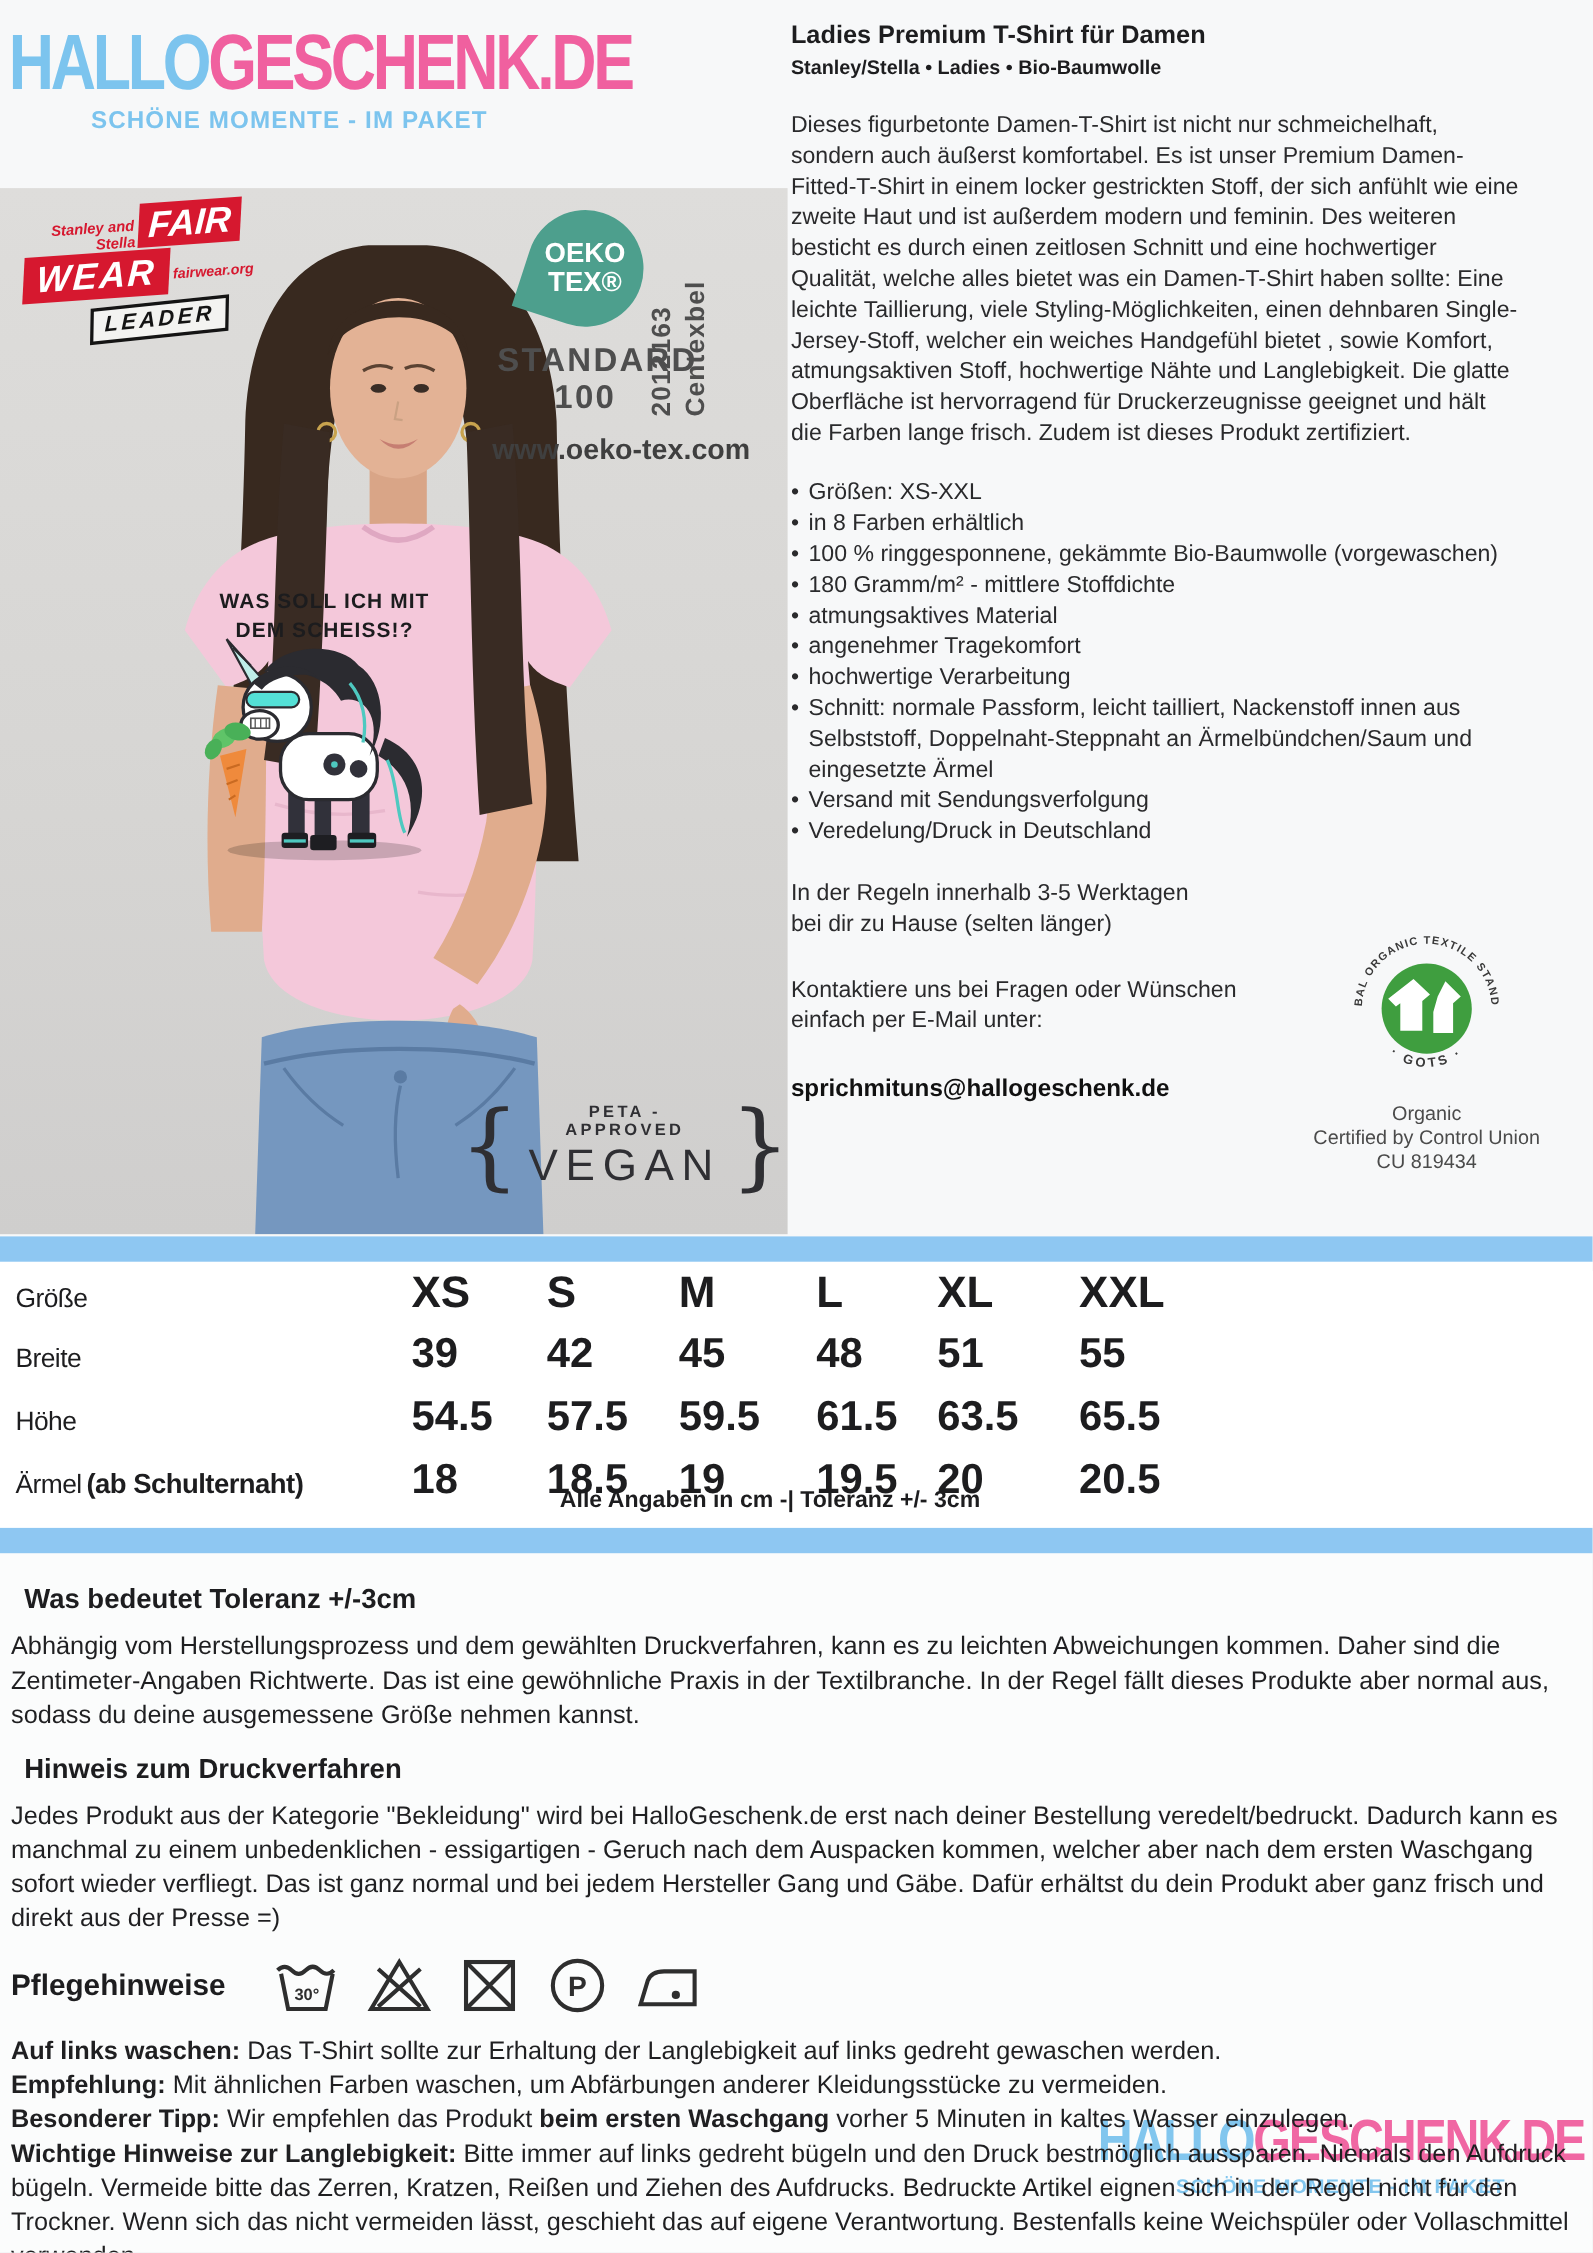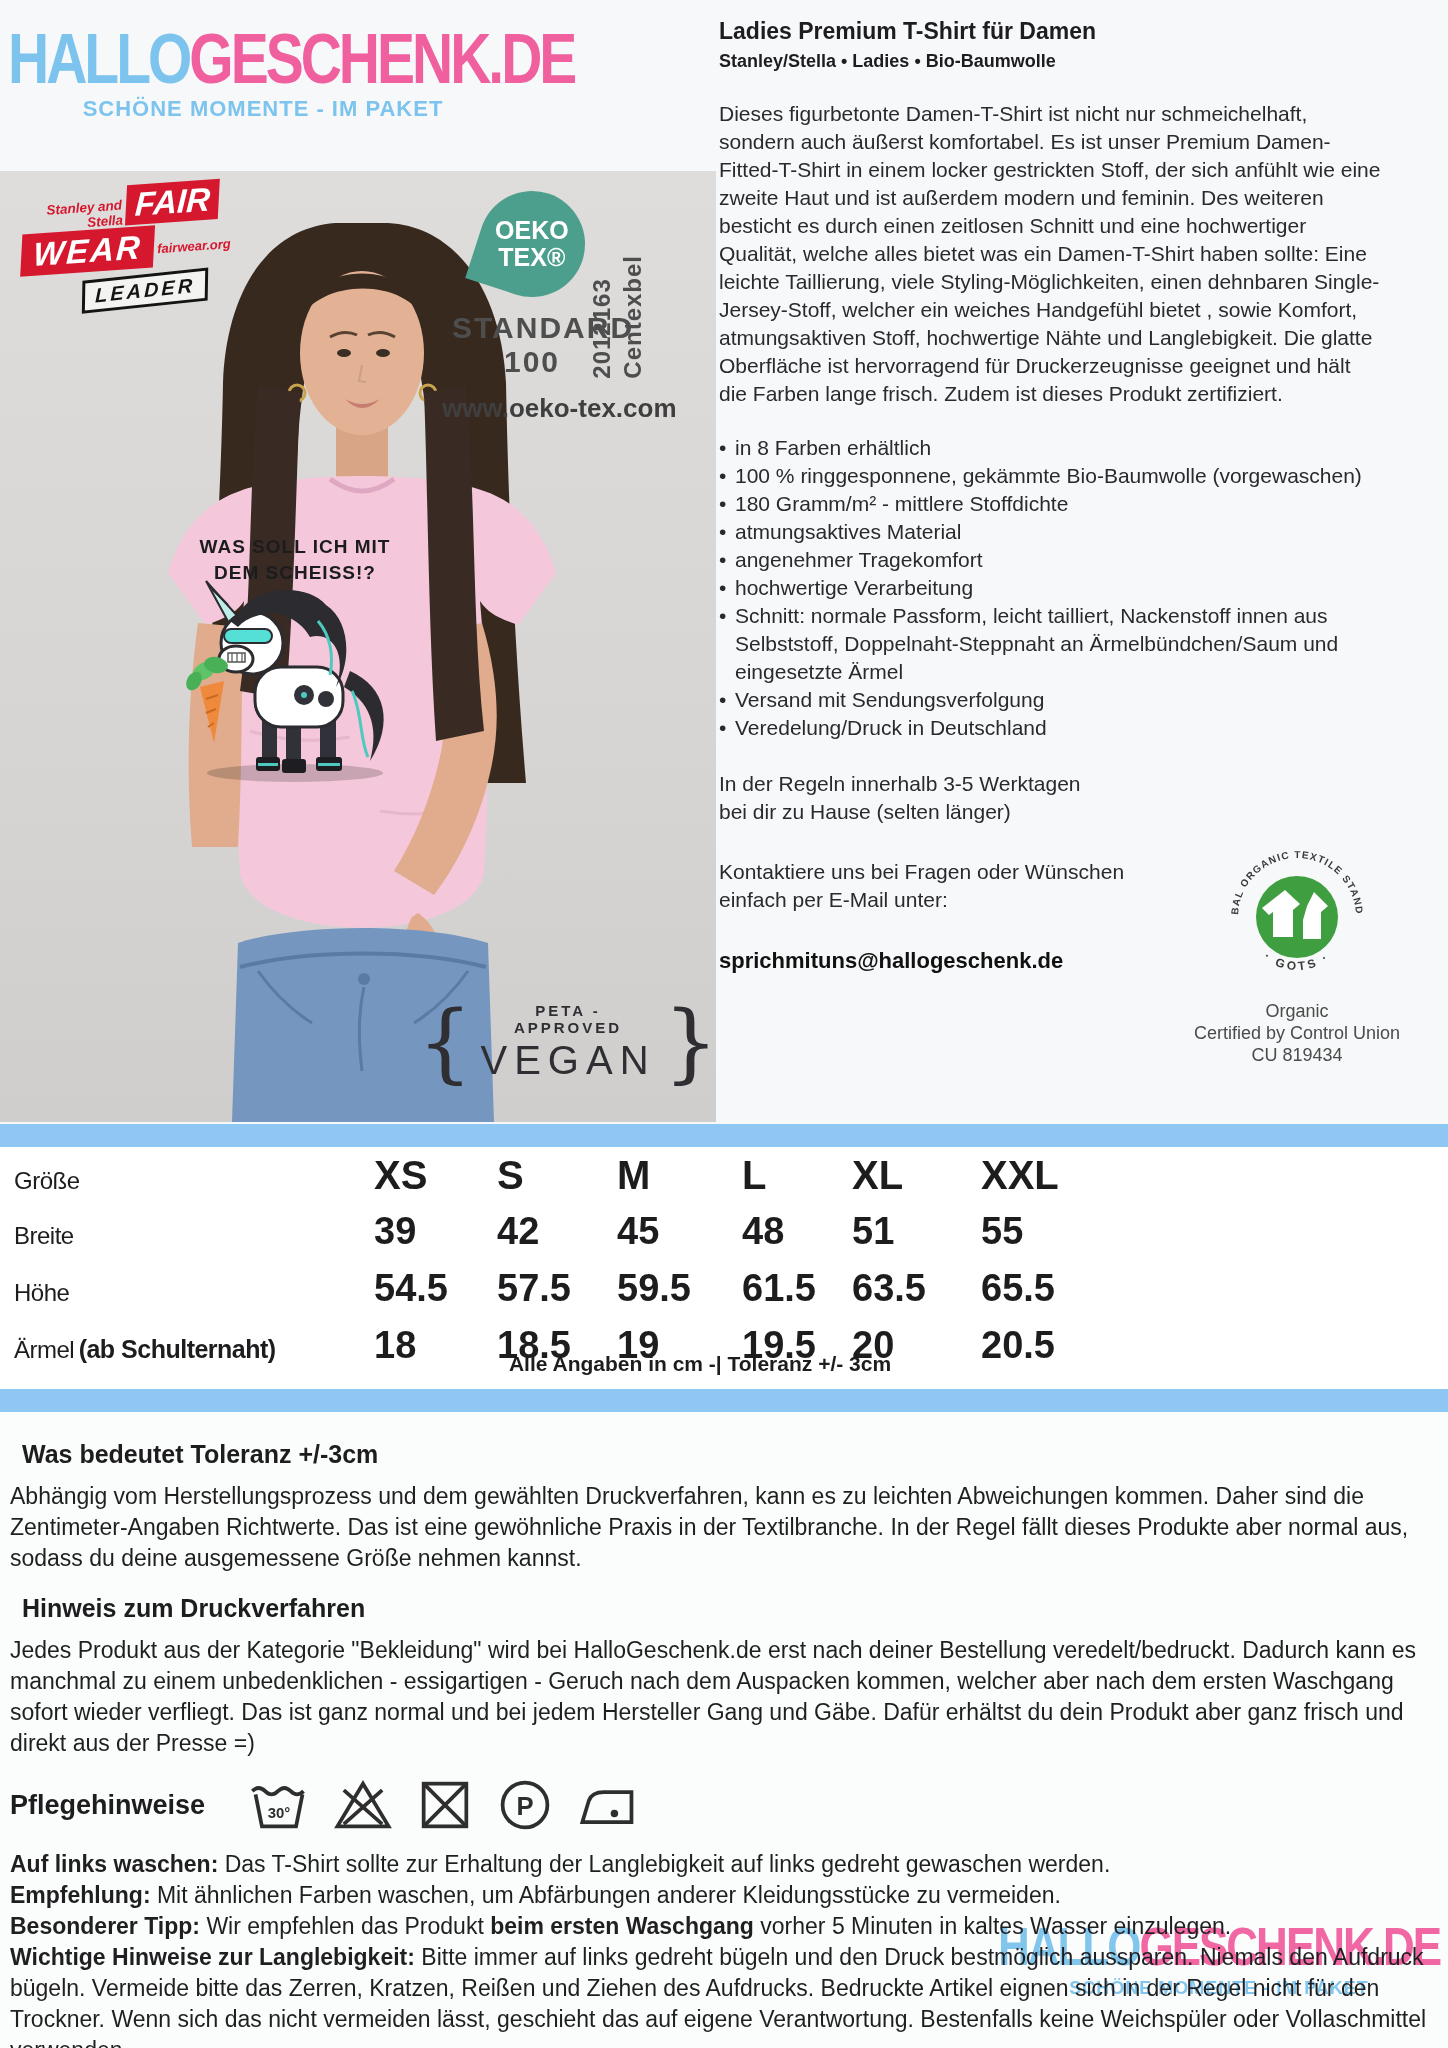--- a/index.html
+++ b/index.html
@@ -45,21 +45,21 @@
   .fw-url{position:absolute;left:136px;top:56px;color:#d6182f;font-weight:700;font-style:italic;font-size:13px;}
   .fw-leader{position:absolute;left:58px;top:88px;border:3px solid #141414;color:#141414;background:#f3f3f1;font-weight:800;font-style:italic;font-size:20px;letter-spacing:3px;padding:2px 10px;transform:skewX(-7deg) rotate(-2deg);}
 
   
   .oekotex{position:absolute;left:452px;top:20px;width:160px;text-align:center;}
   .ot-drop{width:106px;height:106px;margin:0 auto;background:#4d9f8d;border-radius:50% 50% 50% 0;transform:rotate(18deg);display:flex;align-items:center;justify-content:center;}
   .ot-drop span{transform:rotate(-18deg);color:#fff;font-weight:700;font-size:25px;line-height:27px;white-space:pre-line;}
   .ot-standard{margin-top:14px;font-size:30px;font-weight:700;color:#4e4e4e;letter-spacing:2px;line-height:34px;white-space:pre-line;}
   .ot-cert{position:absolute;left:588px;top:84px;display:flex;gap:3px;}
   .ot-cert span{writing-mode:vertical-rl;transform:rotate(180deg);font-size:24px;font-weight:700;color:#4e4e4e;letter-spacing:1px;}
-  .ot-url{position:absolute;left:442px;top:222px;width:240px;text-align:left;font-size:26px;font-weight:700;color:#3f3f3f;}
+  .ot-url{position:absolute;left:442px;top:222px;width:240px;text-align:right;font-size:26px;font-weight:700;color:#3f3f3f;}
 
   
   .peta{position:absolute;left:446px;top:828px;width:244px;display:flex;align-items:center;justify-content:center;gap:8px;color:#2f2f33;}
   .peta-brace{font-family:"DejaVu Serif",serif;font-size:86px;font-weight:400;line-height:86px;}
   .peta-mid{text-align:center;}
   .peta-line1{font-size:15px;font-weight:700;letter-spacing:3px;}
   .peta-line2{font-size:40px;font-weight:400;letter-spacing:7px;margin-top:2px;}
 
   
   .size-table{position:absolute;left:14px;top:1153px;width:1130px;z-index:2;}
@@ -97,20 +97,21 @@
   <div class="brand">
     <div class="brand-logo"><span class="c-blue">HALLO</span><span class="c-pink">GESCHENK.DE</span></div>
     <div class="brand-tag">SCHÖNE MOMENTE - IM PAKET</div>
   </div>
 
   <div class="right-col">
     <p class="prod-title">Ladies Premium T-Shirt für Damen</p>
     <p class="prod-sub">Stanley/Stella • Ladies • Bio-Baumwolle</p>
     <p class="desc">Dieses figurbetonte Damen-T-Shirt ist nicht nur schmeichelhaft, sondern auch äußerst komfortabel. Es ist unser Premium Damen-Fitted-T-Shirt in einem locker gestrickten Stoff, der sich anfühlt wie eine zweite Haut und ist außerdem modern und feminin. Des weiteren besticht es durch einen zeitlosen Schnitt und eine hochwertiger Qualität, welche alles bietet was ein Damen-T-Shirt haben sollte: Eine leichte Taillierung, viele Styling-Möglichkeiten, einen dehnbaren Single-Jersey-Stoff, welcher ein weiches Handgefühl bietet , sowie Komfort, atmungsaktiven Stoff, hochwertige Nähte und Langlebigkeit. Die glatte Oberfläche ist hervorragend für Druckerzeugnisse geeignet und hält die Farben lange frisch. Zudem ist dieses Produkt zertifiziert.</p>
     <ul class="features">
+      <li>Größen: XS-XXL</li>
       <li>in 8 Farben erhältlich</li>
       <li>100 % ringgesponnene, gekämmte Bio-Baumwolle (vorgewaschen)</li>
       <li>180 Gramm/m² - mittlere Stoffdichte</li>
       <li>atmungsaktives Material</li>
       <li>angenehmer Tragekomfort</li>
       <li>hochwertige Verarbeitung</li>
       <li>Schnitt: normale Passform, leicht tailliert, Nackenstoff innen aus Selbststoff, Doppelnaht-Steppnaht an Ärmelbündchen/Saum und eingesetzte Ärmel</li>
       <li>Versand mit Sendungsverfolgung</li>
       <li>Veredelung/Druck in Deutschland</li>
     </ul>

